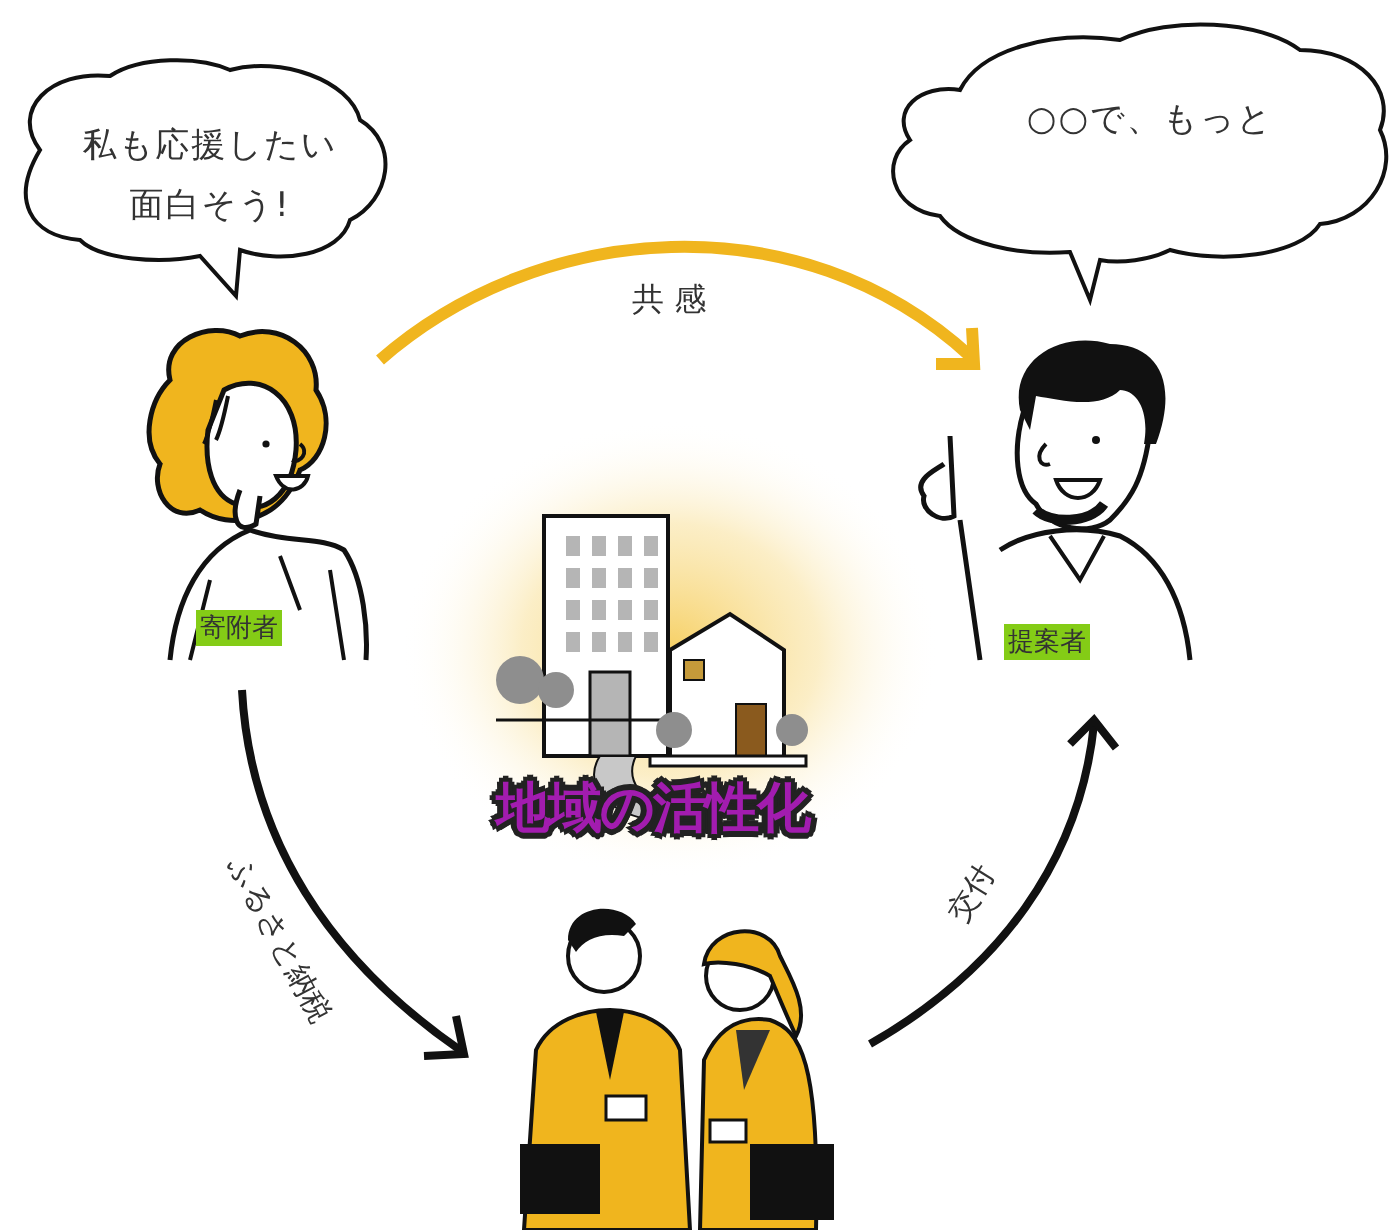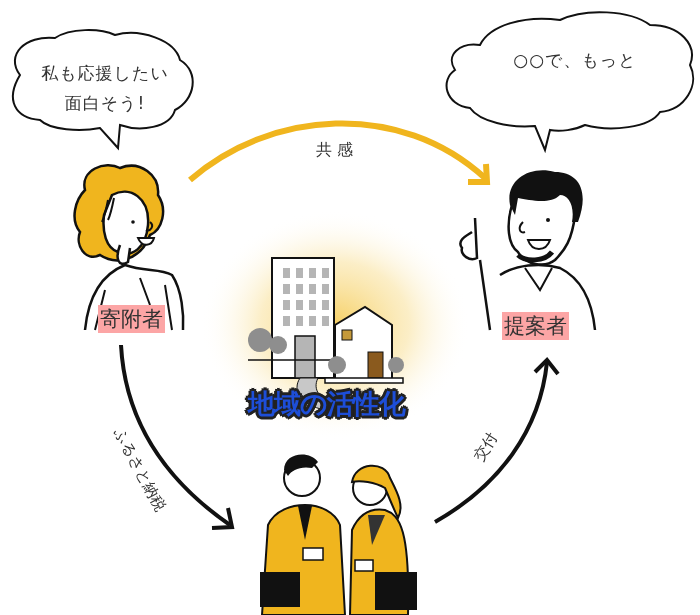--- a/index.html
+++ b/index.html
@@ -1,22 +1,22 @@
 <!DOCTYPE html>
 <html><head>
 <meta charset="utf-8">
 <style>
   html, body { margin: 0; padding: 0; background: #ffffff; }
   body { width: 700px; height: 615px; position: relative; overflow: hidden;
          font-family: "DejaVu Sans", "Liberation Sans", sans-serif; color: #222; }
   svg { position: absolute; left: 0; top: 0; }
   .bubble-text { position: absolute; text-align: center; font-size: 17px; line-height: 30px; color: #333; letter-spacing: 1px; }
-  .label { position: absolute; font-size: 21px; color: #333; background: #fca5a5; padding: 0 2px; }
+  .label { position: absolute; font-size: 13px; color: #333; background: #84cc16; padding: 0 2px; }
   .arrow-label { position: absolute; font-size: 15px; color: #333; white-space: nowrap; }
-  .center-title { position: absolute; font-size: 27px; font-weight: bold; color: #1d4ed8; letter-spacing: -1px;
+  .center-title { position: absolute; font-size: 27px; font-weight: bold; color: #a21caf; letter-spacing: -1px;
     text-shadow: -2px -2px 0 #222, 2px -2px 0 #222, -2px 2px 0 #222, 2px 2px 0 #222, 0 3px 0 #222, 3px 0 0 #222, 0 -3px 0 #222, -3px 0 0 #222; }
 </style>
 </head>
 <body>
 
 <svg width="700" height="615" viewBox="0 0 700 615">
   <defs>
     <radialGradient id="glow" cx="50%" cy="50%" r="50%">
       <stop offset="0%" stop-color="#F5C84A" stop-opacity="0.85"></stop>
       <stop offset="55%" stop-color="#F8DD8E" stop-opacity="0.5"></stop>

